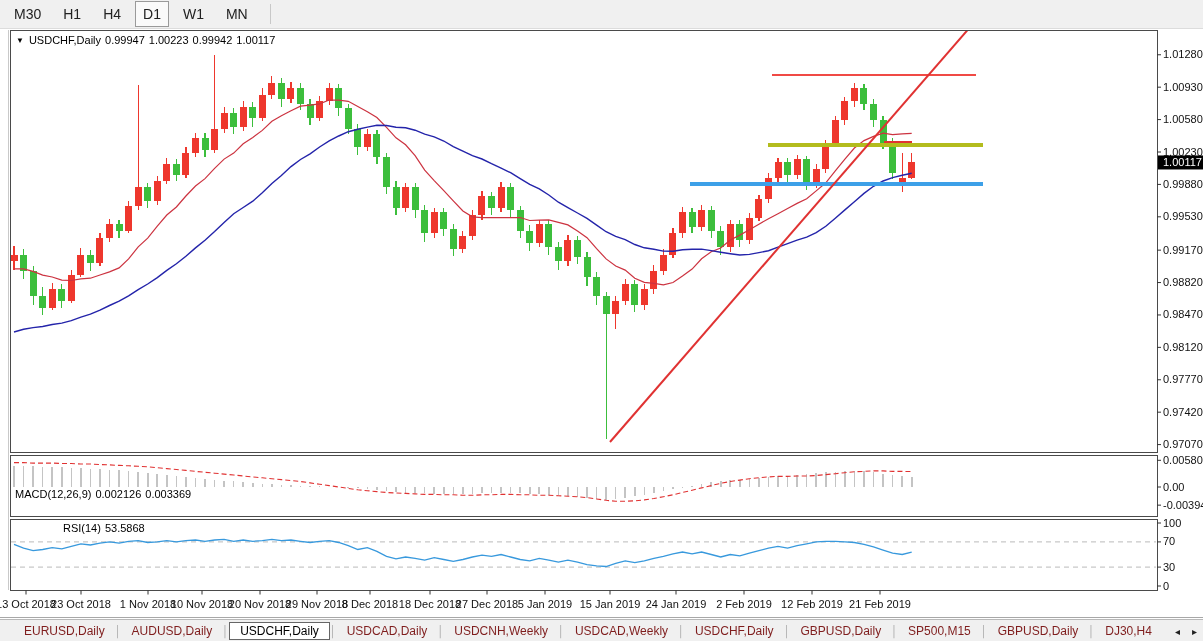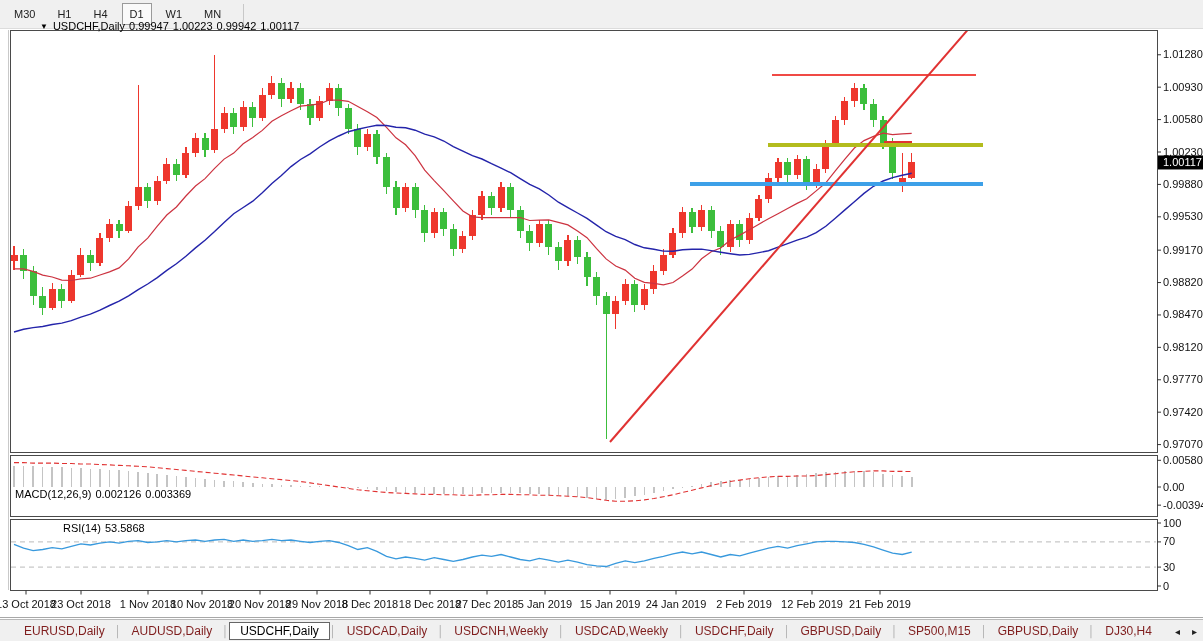--- a/index.html
+++ b/index.html
@@ -2,32 +2,32 @@
 <html><head>
 <meta charset="utf-8">
 <style>
   html,body{margin:0;padding:0;width:1203px;height:641px;overflow:hidden;
     font-family:"Liberation Sans",sans-serif;background:#ffffff;}
   #window{position:relative;width:1203px;height:641px;}
 
   
   #toolbar{position:absolute;left:0;top:0;width:1203px;height:28px;background:#f0f0f0;
     border-bottom:1px solid #dcdcdc;display:flex;align-items:center;}
-  .tf-btn{font-size:11px;color:#222;padding:4px 7px;margin-left:6px;border:1px solid transparent;
+  .tf-btn{font-size:14px;color:#222;padding:4px 7px;margin-left:6px;border:1px solid transparent;
     cursor:default;}
   .tf-btn.active{background:#fafafa;border:1px solid #9a9a9a;text-align:center;}
   .tb-sep{width:1px;height:20px;background:#c8c8c8;margin-left:14px;}
 
   
   #chart-svg{position:absolute;left:0;top:0;}
   #chart-svg text{font-family:"Liberation Sans",sans-serif;}
 
   
   .panel-title{position:absolute;font-size:11px;color:#000;white-space:nowrap;}
-  #main-title{left:16px;top:20px;margin-left:24px;}
+  #main-title{left:16px;top:34px;}
   #macd-title{left:15px;top:440px;margin-top:48px;}
   #rsi-title{left:15px;top:522px;padding-left:48px;}
   .panel-title span{margin-right:4px;}
   #dd-icon{font-size:8px;position:relative;top:-1px;margin-right:5px;}
 
   
   #tabbar{position:absolute;left:0;top:619px;width:1203px;height:22px;background:#f0f0f0;
     border-top:1px solid #b8b8b8;display:flex;align-items:center;overflow:hidden;}
   #tabs-wrap{display:flex;align-items:center;padding-left:14px;width:1150px;overflow:hidden;
     white-space:nowrap;}

